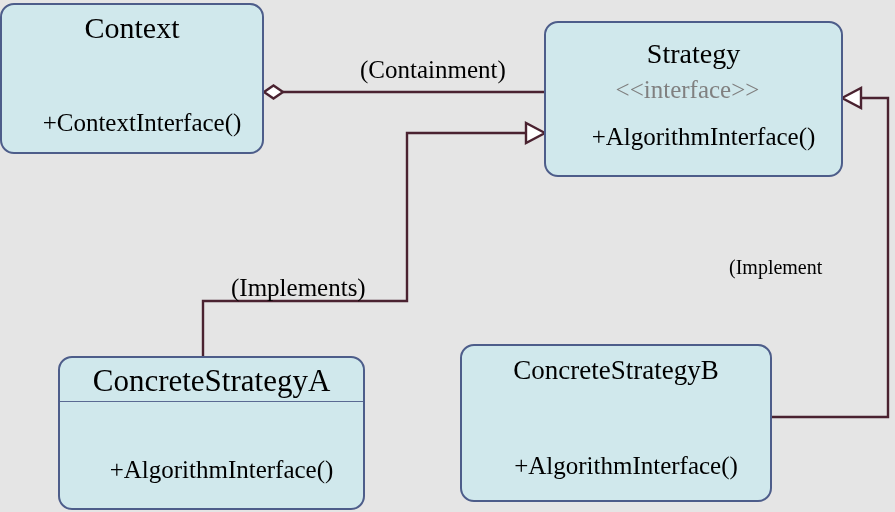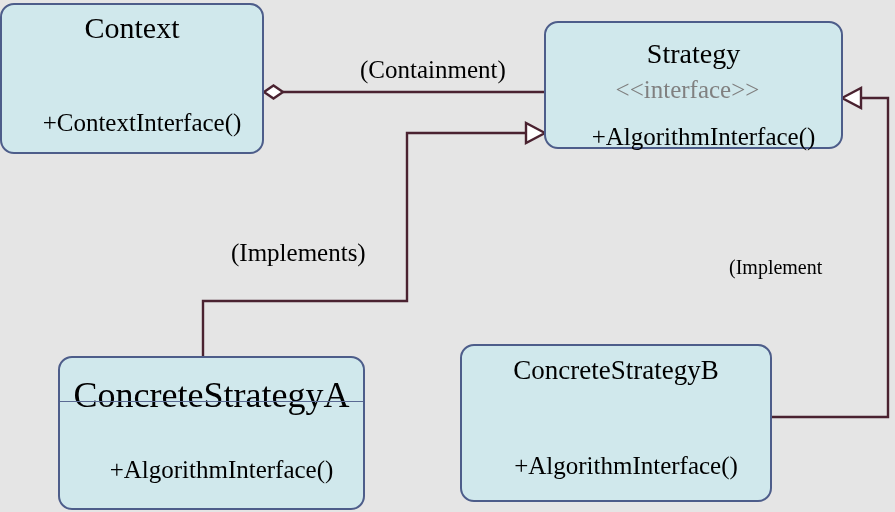--- a/index.html
+++ b/index.html
@@ -104,36 +104,36 @@
       <path class="wire" d="M 772 417 L 888 417 L 888 98 L 859 98"></path>
       <polygon class="head-hollow" points="842,98 861,88 861,108"></polygon>
     </g>
   </svg>
 
   <div class="uml-box" style="left:0px; top:3px; width:264px; height:151px;">
     <div class="box-title" style="top:8px; font-size:30px;">Context</div>
     <div class="box-member" style="top:105px; font-size:25px;">+ContextInterface()</div>
   </div>
 
-  <div class="uml-box" style="left:544px; top:21px; width:299px; height:128px;padding-left:24px;">
+  <div class="uml-box" style="left:544px; top:21px; width:299px; height:156px;padding-left:24px;">
     <div class="box-title" style="top:17px; font-size:28px;">Strategy</div>
     <div class="box-stereotype" style="top:54px; font-size:25px;">&lt;&lt;interface&gt;&gt;</div>
     <div class="box-member" style="top:101px; font-size:25px;">+AlgorithmInterface()</div>
   </div>
 
   <div class="uml-box" style="left:58px; top:356px; width:307px; height:154px;">
-    <div class="box-title" style="top:7px; font-size:36px;margin-top:12px;">ConcreteStrategyA</div>
+    <div class="box-title" style="top:7px; font-size:31px;">ConcreteStrategyA</div>
     <div class="divider" style="top:43px;"></div>
     <div class="box-member" style="top:99px; font-size:25px;">+AlgorithmInterface()</div>
   </div>
 
   <div class="uml-box" style="left:460px; top:344px; width:312px; height:158px;">
     <div class="box-title" style="top:11px; font-size:27px;">ConcreteStrategyB</div>
     <div class="box-member" style="top:107px; font-size:25px;">+AlgorithmInterface()</div>
   </div>
 
   <div class="edge-label" style="left:330px; top:57px; font-size:25px;margin-left:30px;">(Containment)</div>
 
-  <div class="edge-label" style="left:231px; top:240px; font-size:25px;">(Implements)</div>
+  <div class="edge-label" style="left:231px; top:275px; font-size:25px;">(Implements)</div>
 
   <div class="edge-label" style="left:729px; top:257px; font-size:20px;">(Implement</div>
 
 </div>
 
 </body></html>

